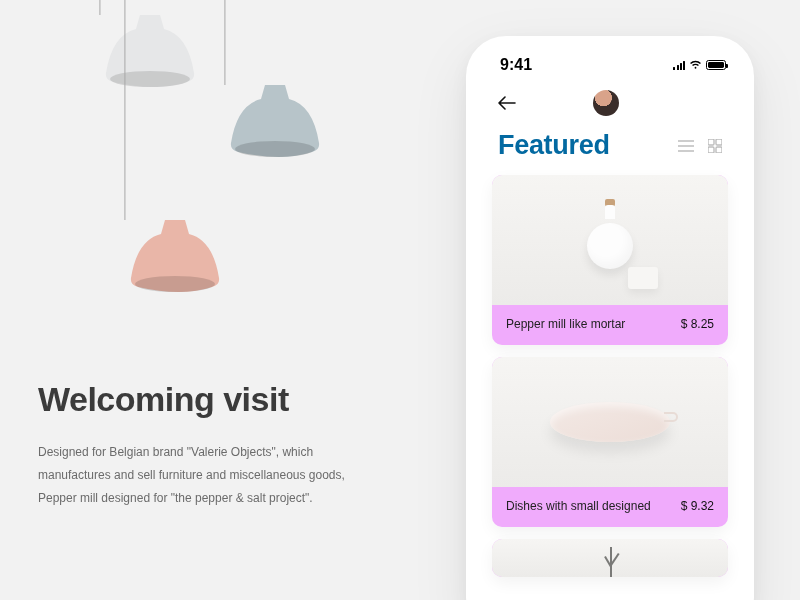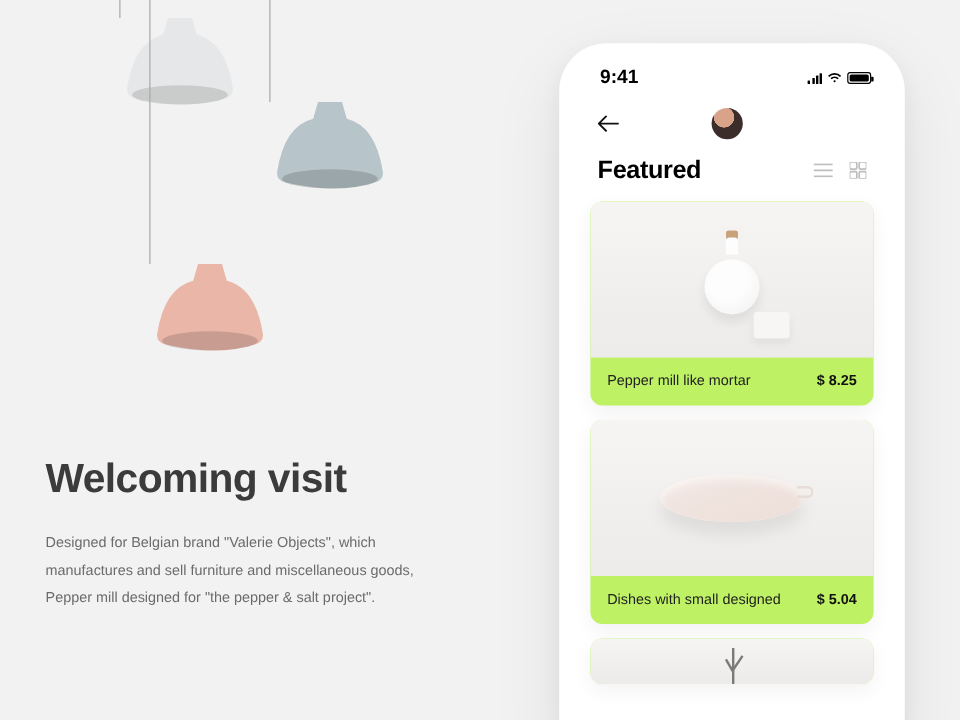--- a/index.html
+++ b/index.html
@@ -130,54 +130,54 @@
   background: radial-gradient(circle at 40% 30%, #d9a38a 0 35%, #3a2d2a 36% 100%);
 }
 .nav-spacer { width:26px; }
 
 
 .titlerow {
   display:flex; align-items:center; justify-content:space-between;
   padding: 6px 22px 14px;
 }
 .titlerow h2 {
-  font-size: 21px;
+  font-size: 27px;
   font-weight: 700;
-  color: #000000;
+  color: #0369a1;
   letter-spacing: -0.3px;
 }
 .view-toggles { display:flex; gap:14px; align-items:center; }
 .list-icon, .grid-icon { color:#bdbdbd; }
 .list-icon svg, .grid-icon svg { display:block; }
 
 
 .products {
   padding: 0 16px;
   display: flex;
   flex-direction: column;
   gap: 12px;
 }
 .card {
-  background: #bef264;
+  background: #f0abfc;
   border-radius: 10px;
   box-shadow: 0 6px 16px rgba(0,0,0,0.05);
   overflow: hidden;
 }
 .card-img {
   height: 130px;
   background: linear-gradient(180deg, #f6f5f3, #ecebe9);
   display:flex; align-items:center; justify-content:center;
   position:relative;
 }
 .card-meta {
   display:flex; justify-content:space-between; align-items:center;
   padding: 12px 14px 14px;
 }
 .card-meta .name { font-size: 12px; color:#222; }
-.card-meta .price { font-size: 12px; font-weight:700; color:#111; }
+.card-meta .price { font-size: 12px; font-weight:400; color:#111; }
 
 .card3 .card-img { height: 38px; }
 
 
 .bottle {
   width: 52px; height: 70px; position:relative;
 }
 .bottle .body {
   position:absolute; bottom:6px; left:50%; transform:translateX(-50%);
   width:46px; height:46px; background:#fdfdfd;
@@ -328,21 +328,21 @@
 
       <div class="card">
         <div class="card-img">
           <div class="plate">
               <div class="dish"></div>
               <div class="handle"></div>
             </div>
         </div>
         <div class="card-meta">
           <span class="name">Dishes with small designed</span>
-          <span class="price">$ 5.04</span>
+          <span class="price">$ 9.32</span>
         </div>
       </div>
 
       <div class="card card3">
         <div class="card-img">
           <div class="twig"></div>
         </div>
       </div>
     </div>
 

